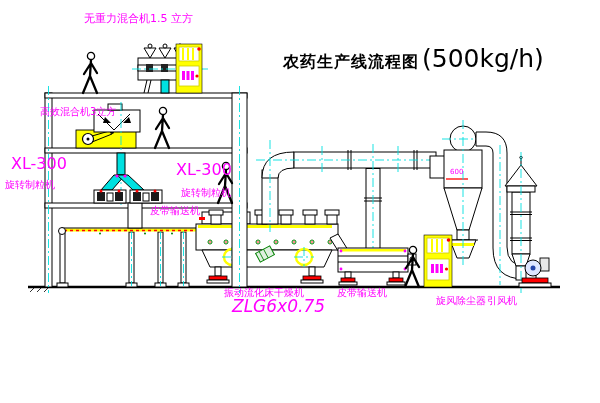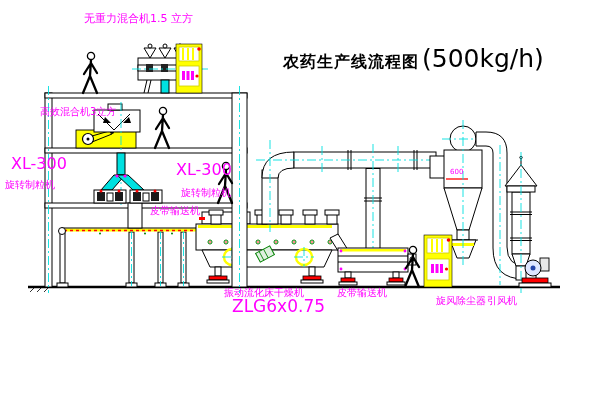--- a/index.html
+++ b/index.html
@@ -304,21 +304,21 @@
 
 <div class="lbl model-big" style="left:11px;top:156px;">XL-300</div>
 <div class="lbl small" style="left:5px;top:180px;">旋转制粒机</div>
 
 <div class="lbl model-big" style="left:176px;top:162px;">XL-300</div>
 <div class="lbl small" style="left:181px;top:188px;">旋转制粒机</div>
 
 <div class="lbl small" style="left:142px;top:206px;padding-left:8px;">皮带输送机</div>
 
 <div class="lbl small" style="left:224px;top:288px;">振动流化床干燥机</div>
-<div class="lbl model-mid" style="left:232px;top:298px;">ZLG6x0.75</div>
+<div class="lbl model-mid" style="left:232px;top:298px;font-style:italic;">ZLG6x0.75</div>
 
 <div class="lbl small" style="left:337px;top:288px;">皮带输送机</div>
 
 <div class="lbl small" style="left:436px;top:296px;text-align:right;">旋风除尘器</div>
 <div class="lbl tiny" style="left:450px;top:169px;">600</div>
 <div class="lbl small" style="left:487px;top:296px;">引风机</div>
 
 </div>
 
 </body></html>

